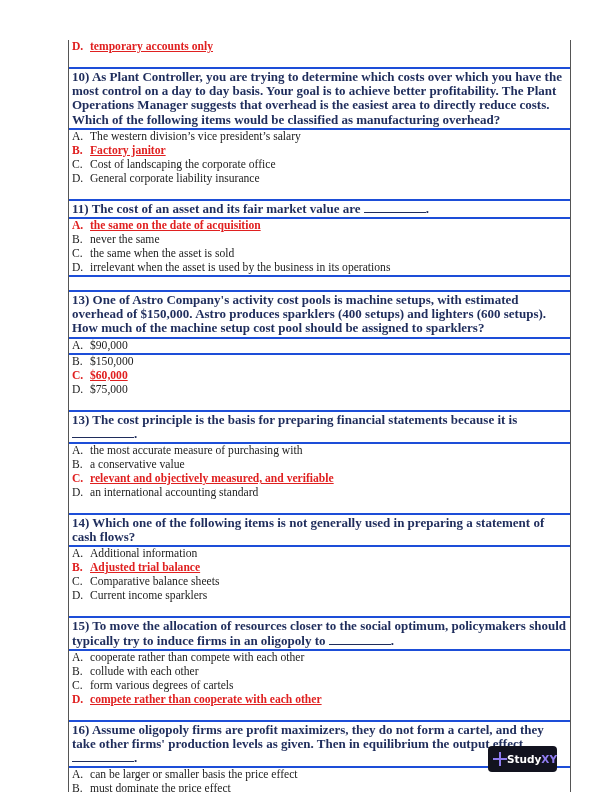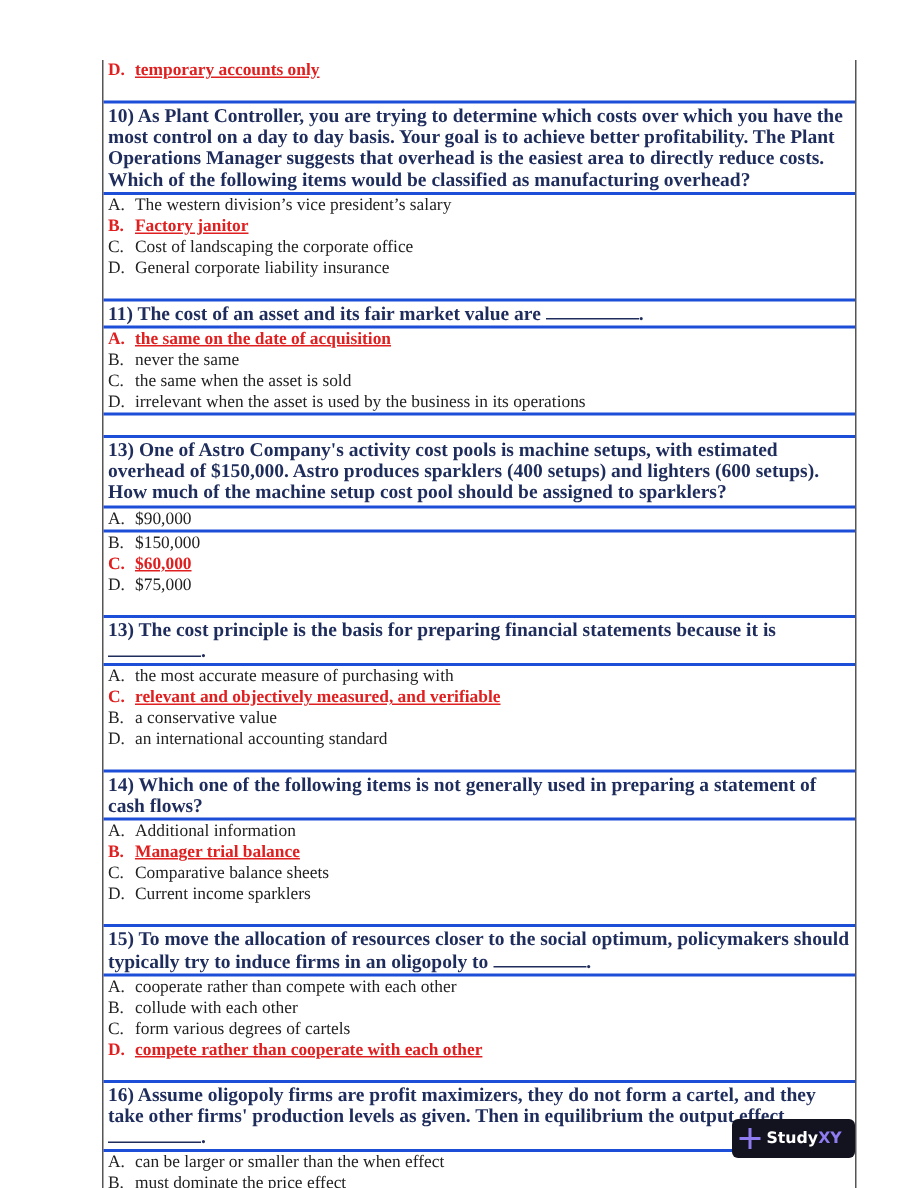--- a/index.html
+++ b/index.html
@@ -9,21 +9,21 @@
   .tbl { border-left: 1px solid #555; border-right: 1px solid #555; }
   .row { border-bottom: 2px solid #1d4ed8; padding: 0 3px; }
   .row.no-bottom { border-bottom: none; }
   .q { color: #1f2d5c; font-weight: bold; font-size: 13px; line-height: 14.2px; padding-top: 1px; padding-bottom: 1px; }
   .opts { font-size: 11.6px; line-height: 14px; color: #222; padding-top: 0px; }
   .opt { white-space: nowrap; }
   .opt .letter { display: inline-block; width: 18px; }
   .opt.correct { color: #e02020; font-weight: bold; text-decoration: underline; }
   .spacer { height: 13px; }
   .blank { display: inline-block; width: 62px; border-bottom: 1px solid #1f2d5c; height: 10px; vertical-align: baseline; }
-  .badge { position: absolute; left: 488px; top: 746px; width: 82px; height: 26px;
+  .badge { position: absolute; left: 488px; top: 746px; width: 69px; height: 26px;
            background: #12131f; border-radius: 4px; display: flex; align-items: center;
            font-family: "DejaVu Sans", sans-serif; font-weight: bold; font-size: 10.5px; color: #fff; }
   .badge .plus { width: 14px; height: 14px; position: relative; margin-left: 5px; margin-right: 4px; }
   .badge .plus::before { content: ""; position: absolute; left: 6px; top: 0; width: 1.5px; height: 14px; background: #8f7cf0; }
   .badge .plus::after { content: ""; position: absolute; top: 6px; left: 0; width: 14px; height: 1.5px; background: #8f7cf0; }
   .badge .xy { color: #8f7cf0; }
 </style>
 </head>
 <body>
 
@@ -62,47 +62,47 @@
     <div class="row opts">
       <div class="opt"><span class="letter">B.</span><span>$150,000</span></div>
       <div class="opt correct"><span class="letter">C.</span><span>$60,000</span></div>
       <div class="opt"><span class="letter">D.</span><span>$75,000</span></div>
       <div class="spacer"></div>
     </div>
 
     <div class="row q"><span>13)</span> <span>The cost principle is the basis for preparing financial statements because it is</span> <span class="blank"></span><span>.</span></div>
     <div class="row opts">
       <div class="opt"><span class="letter">A.</span><span>the most accurate measure of purchasing with</span></div>
+      <div class="opt"><span class="letter">B.</span><span>a conservative value</span></div>
       <div class="opt correct"><span class="letter">C.</span><span>relevant and objectively measured, and verifiable</span></div>
-      <div class="opt"><span class="letter">B.</span><span>a conservative value</span></div>
       <div class="opt"><span class="letter">D.</span><span>an international accounting standard</span></div>
       <div class="spacer"></div>
     </div>
 
     <div class="row q"><span>14)</span> <span>Which one of the following items is not generally used in preparing a statement of cash flows?</span></div>
     <div class="row opts">
       <div class="opt"><span class="letter">A.</span><span>Additional information</span></div>
-      <div class="opt correct"><span class="letter">B.</span><span>Manager trial balance</span></div>
+      <div class="opt correct"><span class="letter">B.</span><span>Adjusted trial balance</span></div>
       <div class="opt"><span class="letter">C.</span><span>Comparative balance sheets</span></div>
       <div class="opt"><span class="letter">D.</span><span>Current income sparklers</span></div>
       <div class="spacer"></div>
     </div>
 
     <div class="row q"><span>15)</span> <span>To move the allocation of resources closer to the social optimum, policymakers should typically try to induce firms in an oligopoly to</span> <span class="blank"></span><span>.</span></div>
     <div class="row opts">
       <div class="opt"><span class="letter">A.</span><span>cooperate rather than compete with each other</span></div>
       <div class="opt"><span class="letter">B.</span><span>collude with each other</span></div>
       <div class="opt"><span class="letter">C.</span><span>form various degrees of cartels</span></div>
       <div class="opt correct"><span class="letter">D.</span><span>compete rather than cooperate with each other</span></div>
       <div class="spacer"></div>
     </div>
 
     <div class="row q"><span>16)</span> <span>Assume oligopoly firms are profit maximizers, they do not form a cartel, and they take other firms' production levels as given. Then in equilibrium the output effect</span> <span class="blank"></span><span>.</span></div>
     <div class="row opts no-bottom">
-      <div class="opt"><span class="letter">A.</span><span>can be larger or smaller than the when effect</span></div>
+      <div class="opt"><span class="letter">A.</span><span>can be larger or smaller basis the price effect</span></div>
       <div class="opt"><span class="letter">B.</span><span>must dominate the price effect</span></div>
     </div>
 
   </div>
 </div>
 
 <div class="badge">
   <span class="plus"></span>
   <span><span>Study</span><span class="xy">XY</span></span>
 </div>

